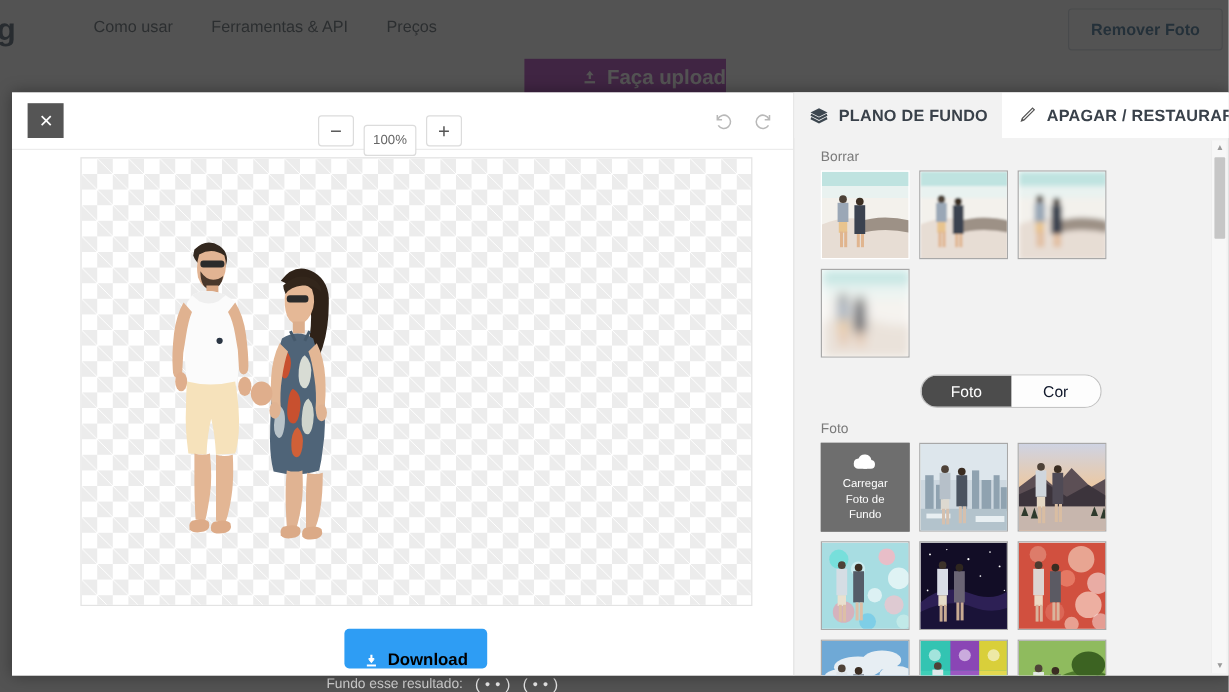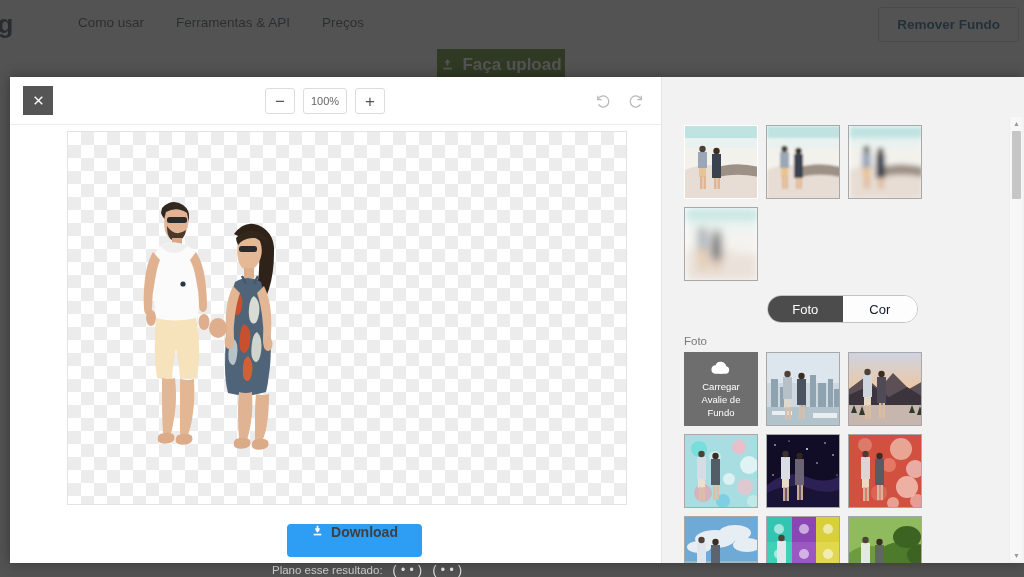--- a/index.html
+++ b/index.html
@@ -34,23 +34,23 @@
   .btn-remover {
     position: absolute; right: 5px; top: 7px;
     padding: 9px 18px;
     border: 1px solid #c9d2da; border-radius: 3px;
     background: #ffffff;
     color: #16537e; font-size: 13.5px; font-weight: 700;
     white-space: nowrap; cursor: pointer;
   }
   .btn-upload {
     position: absolute; left: 437px; top: 49px;
-    width: 128px; height: 31px;
-    background: #4d7c0f; color: #ffffff;
-    display: flex; align-items: center; justify-content: center; gap: 7px;
+    width: 168px; height: 31px;
+    background: #a21caf; color: #ffffff;
+    display: flex; align-items: center; justify-content: flex-end; gap: 7px;
     font-size: 17px; font-weight: 600; cursor: pointer;
   }
   .btn-upload svg { width: 15px; height: 15px; fill: #ffffff; }
 
   
   .dim {
     position: absolute; inset: 0;
     background: rgba(40,40,40,0.80);
     z-index: 5;
   }
@@ -101,21 +101,21 @@
   .zoom-btn {
     width: 30px; height: 26px;
     border: 1px solid #dcdcdc; border-radius: 3px; background: #fff;
     display: flex; align-items: center; justify-content: center;
     color: #555; font-size: 17px; line-height: 1; cursor: pointer;
   }
   .zoom-value {
     width: 44px; height: 26px;
     border: 1px solid #dcdcdc; border-radius: 3px; background: #fff;
     display: flex; align-items: center; justify-content: center;
-    color: #666; font-size: 11px; cursor: pointer;
+    color: #666; font-size: 11px; cursor: pointer; margin-top: 16px;
   }
   .history-group {
     position: absolute; right: 14px; top: 11px;
     display: flex; align-items: center; gap: 12px;
   }
   .hist-btn { width: 22px; height: 24px; cursor: pointer; display:flex; align-items:center; justify-content:center;}
   .hist-btn svg { width: 19px; height: 19px; fill: none; stroke: #b9b9b9; stroke-width: 1.6; }
 
   
   .canvas-wrap {
@@ -127,24 +127,24 @@
       linear-gradient(45deg, #ececec 25%, transparent 25%, transparent 75%, #ececec 75%),
       linear-gradient(45deg, #ececec 25%, transparent 25%, transparent 75%, #ececec 75%);
     background-size: 26px 26px;
     background-position: 0 0, 13px 13px;
     overflow: hidden;
   }
   .cutout { position: absolute; left: 58px; top: 64px; width: 190px; height: 266px; }
 
   .download-btn {
     position: absolute; left: 277px; top: 447px;
-    width: 135px; height: 33px;
+    width: 119px; height: 33px;
     background: #2e9df4; border-radius: 4px;
-    display: flex; align-items: flex-start; justify-content: center; gap: 7px;
-    color: #404040; font-size: 14px; font-weight: 700;
+    display: flex; align-items: flex-end; justify-content: center; gap: 7px;
+    color: #000000; font-size: 14px; font-weight: 700;
     cursor: pointer;
   }
   .download-btn svg { width: 13px; height: 13px; fill: #ffffff; }
 
   
   .sidebar {
     position: relative; width: 363px; height: 100%;
     background: #f2f2f2;
     border-left: 1px solid #e4e4e4;
   }
@@ -220,36 +220,36 @@
 <div id="root">
 
   <div class="page-behind">
     <div class="site-header">
       <div class="logo">og</div>
       <div class="nav-links">
         <a class="nav-link">Como usar</a>
         <a class="nav-link">Ferramentas &amp; API</a>
         <a class="nav-link">Preços</a>
       </div>
-      <div class="btn-remover">Remover Fundo</div>
+      <div class="btn-remover">Remover Foto</div>
     </div>
 
     <div class="btn-upload">
       <svg viewBox="0 0 24 24">
         <path d="M12 3 L17 9 H13.5 V14 H10.5 V9 H7 Z"></path>
         <rect x="5" y="17" width="14" height="3"></rect>
       </svg>
       <span>Faça upload</span>
     </div>
   </div>
 
   <div class="dim"></div>
 
   <div class="rating-bar">
-    <span>Plano esse resultado:</span>
+    <span>Fundo esse resultado:</span>
     <span class="rating-face">( • • )</span>
     <span class="rating-face">( • • )</span>
   </div>
 
   <div class="modal">
 
     <div class="editor">
 
       <div class="editor-toolbar">
         <div class="close-btn">
@@ -358,23 +358,41 @@
           <path d="M12 3 v9 M12 14 L7 8 H17 Z"></path>
           <path d="M12 3 h1.6 v7 H17 L12 16 L7 10 h3.4 V3 Z"></path>
           <rect x="5" y="18" width="14" height="3"></rect>
         </svg>
         <span>Download</span>
       </div>
     </div>
 
     <div class="sidebar">
 
+      <div class="tabs">
+        <div class="tab active">
+          <svg viewBox="0 0 24 24">
+            <path d="M12 3 L22 8 L12 13 L2 8 Z" fill="#3d4750"></path>
+            <path d="M12 14 L21 9.5 L22 12 L12 17 L2 12 L3 9.5 Z" fill="#3d4750"></path>
+            <path d="M12 18 L21 13.5 L22 16 L12 21 L2 16 L3 13.5 Z" fill="#3d4750"></path>
+          </svg>
+          <span>PLANO DE FUNDO</span>
+        </div>
+        <div class="tab inactive">
+          <svg viewBox="0 0 24 24">
+            <path d="M19 3 L21 5 L9 17 L6 18 L7 15 Z" fill="none" stroke="#555" stroke-width="1.5"></path>
+            <path d="M7 15 L9 17 L6 18 Z" fill="#555"></path>
+          </svg>
+          <span>APAGAR / RESTAURAR</span>
+        </div>
+      </div>
 
       <div class="panel">
 
+        <div class="section-label">Borrar</div>
         <div class="thumb-grid">
           <div class="thumb noborder">
             <svg viewBox="0 0 74 74" width="74" height="74">
               <defs>
                   <filter id="b0">
                     <feGaussianBlur stdDeviation="0.2"></feGaussianBlur>
                   </filter>
                 </defs>
               <g filter="url(#b0)">
                 <rect width="74" height="74" fill="#f3f1ec"></rect>
@@ -477,21 +495,21 @@
 
         <div class="section-label">Foto</div>
         <div class="thumb-grid">
 
           <div class="thumb upload-thumb">
             <svg viewBox="0 0 30 22">
               <path d="M8 17 a5 5 0 0 1 0.6 -9.9 a6.5 6.5 0 0 1 12.4 1.4 a4.3 4.3 0 0 1 -0.5 8.5 z"></path>
               <path d="M15 5 l5 6 h-3.2 v6 h-3.6 v-6 H10 Z" fill="#ffffff"></path>
             </svg>
             <span>Carregar</span>
-            <span>Avalie de</span>
+            <span>Foto de</span>
             <span>Fundo</span>
           </div>
 
           <div class="thumb">
             <svg viewBox="0 0 74 74" width="74" height="74">
               <rect width="74" height="74" fill="#cdd8e0"></rect>
               <rect width="74" height="30" fill="#dde6ec"></rect>
               <g fill="#8fa2b0">
                 <rect x="4" y="26" width="7" height="30"></rect>
                   <rect x="13" y="34" width="6" height="22"></rect>

